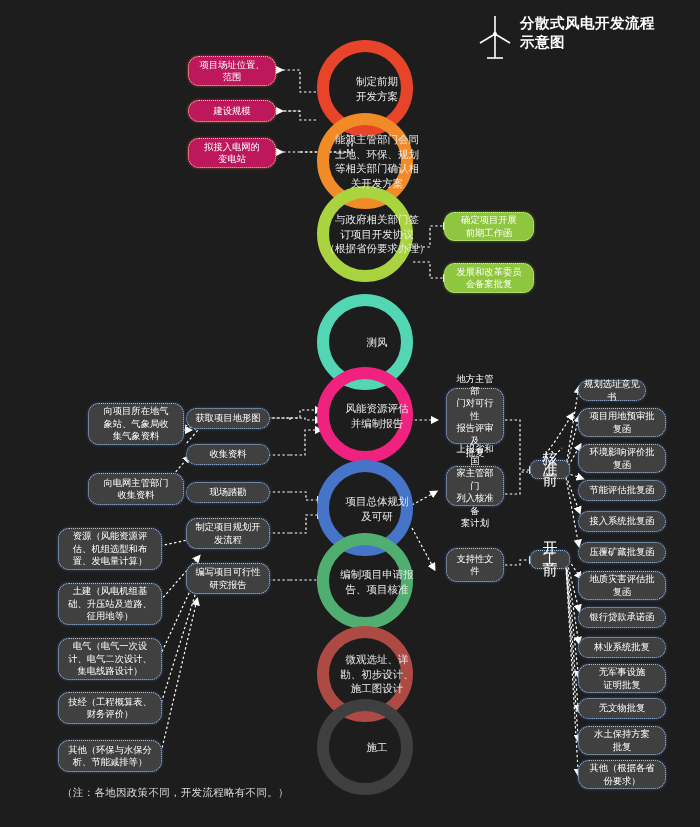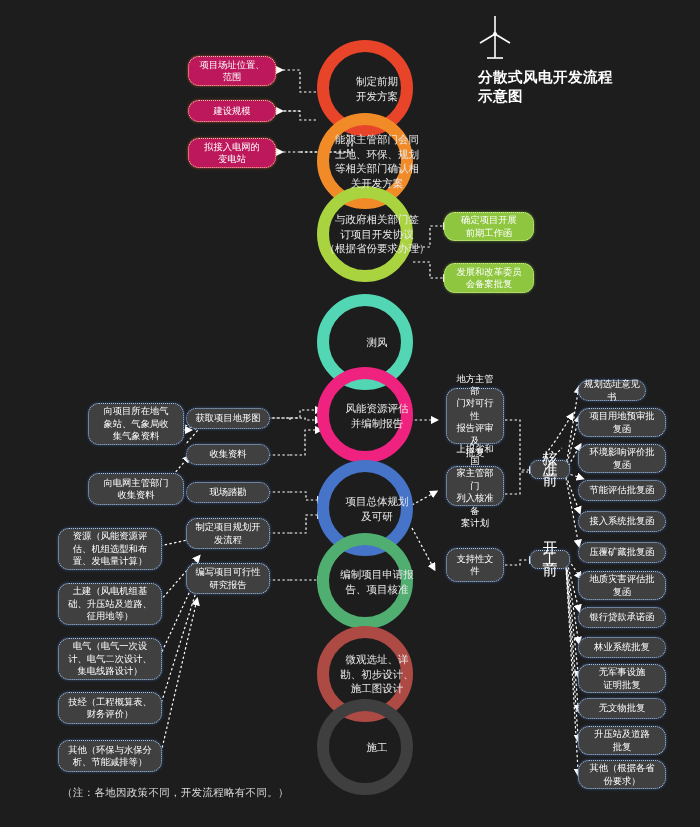--- a/index.html
+++ b/index.html
@@ -8,21 +8,21 @@
     background:#1d1d1d;
     font-family:"DejaVu Sans","Liberation Sans",sans-serif;
     overflow:hidden;
     position:relative;
     color:#fff;
   }
   #stage{position:absolute;left:0;top:0;width:700px;height:827px;}
   #wires{position:absolute;left:0;top:0;width:700px;height:827px;pointer-events:none;}
 
   
-  .title-wrap{position:absolute;left:478px;top:14px;display:flex;align-items:flex-start;gap:8px;flex-direction:column;}
+  .title-wrap{position:absolute;left:478px;top:14px;display:flex;align-items:flex-start;gap:8px;}
   .turbine{width:34px;height:46px;flex:0 0 auto;}
   .title-text{font-size:14.5px;line-height:19px;color:#ffffff;letter-spacing:.5px;white-space:pre-line;font-weight:bold;}
 
   
   .ring{position:absolute;border-radius:50%;box-sizing:border-box;}
   .ring .cap{
     position:absolute;left:50%;top:50%;transform:translate(-50%,-50%);
     width:120px;text-align:center;font-size:10.5px;line-height:14.5px;
     color:#e9e9e9;white-space:pre-line;
   }
@@ -245,20 +245,20 @@
   <div class="pill blue" style="left:578px;top:480px;width:88px;height:21px;">节能评估批复函</div>
   <div class="pill blue" style="left:578px;top:511px;width:88px;height:21px;">接入系统批复函</div>
   <div class="pill blue" style="left:578px;top:542px;width:88px;height:21px;">压覆矿藏批复函</div>
   <div class="pill blue" style="left:578px;top:571px;width:88px;height:29px;">地质灾害评估批
 复函</div>
   <div class="pill blue" style="left:578px;top:607px;width:88px;height:21px;">银行贷款承诺函</div>
   <div class="pill blue" style="left:578px;top:637px;width:88px;height:21px;">林业系统批复</div>
   <div class="pill blue" style="left:578px;top:664px;width:88px;height:29px;">无军事设施
 证明批复</div>
   <div class="pill blue" style="left:578px;top:698px;width:88px;height:21px;">无文物批复</div>
-  <div class="pill blue" style="left:578px;top:726px;width:88px;height:29px;">升压站及道路
+  <div class="pill blue" style="left:578px;top:726px;width:88px;height:29px;">水土保持方案
 批复</div>
   <div class="pill blue" style="left:578px;top:760px;width:88px;height:29px;">其他（根据各省
 份要求）</div>
 
   <div class="note">（注：各地因政策不同，开发流程略有不同。）</div>
 
 </div>
 
 </body></html>

